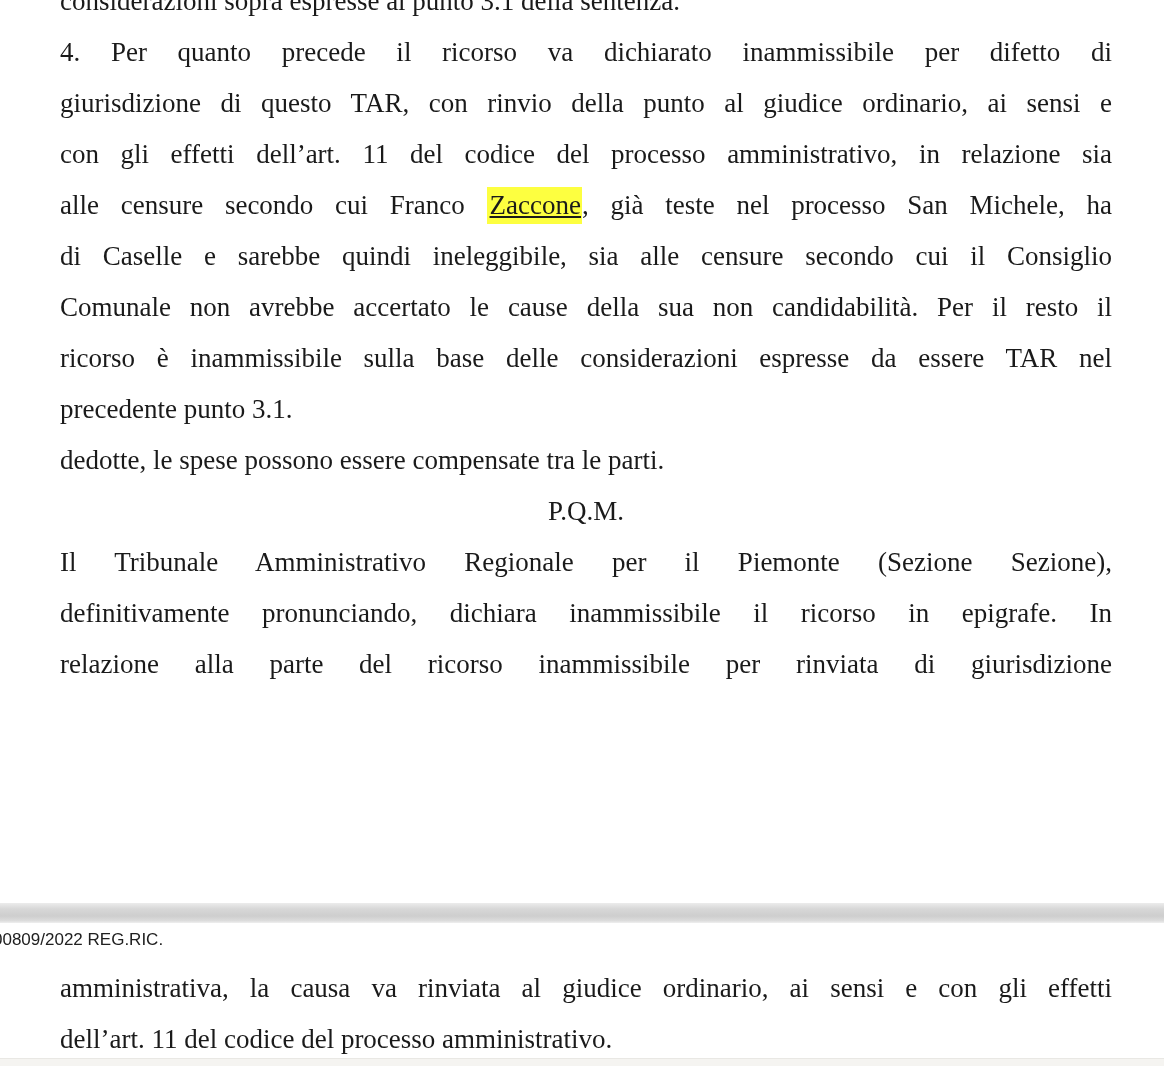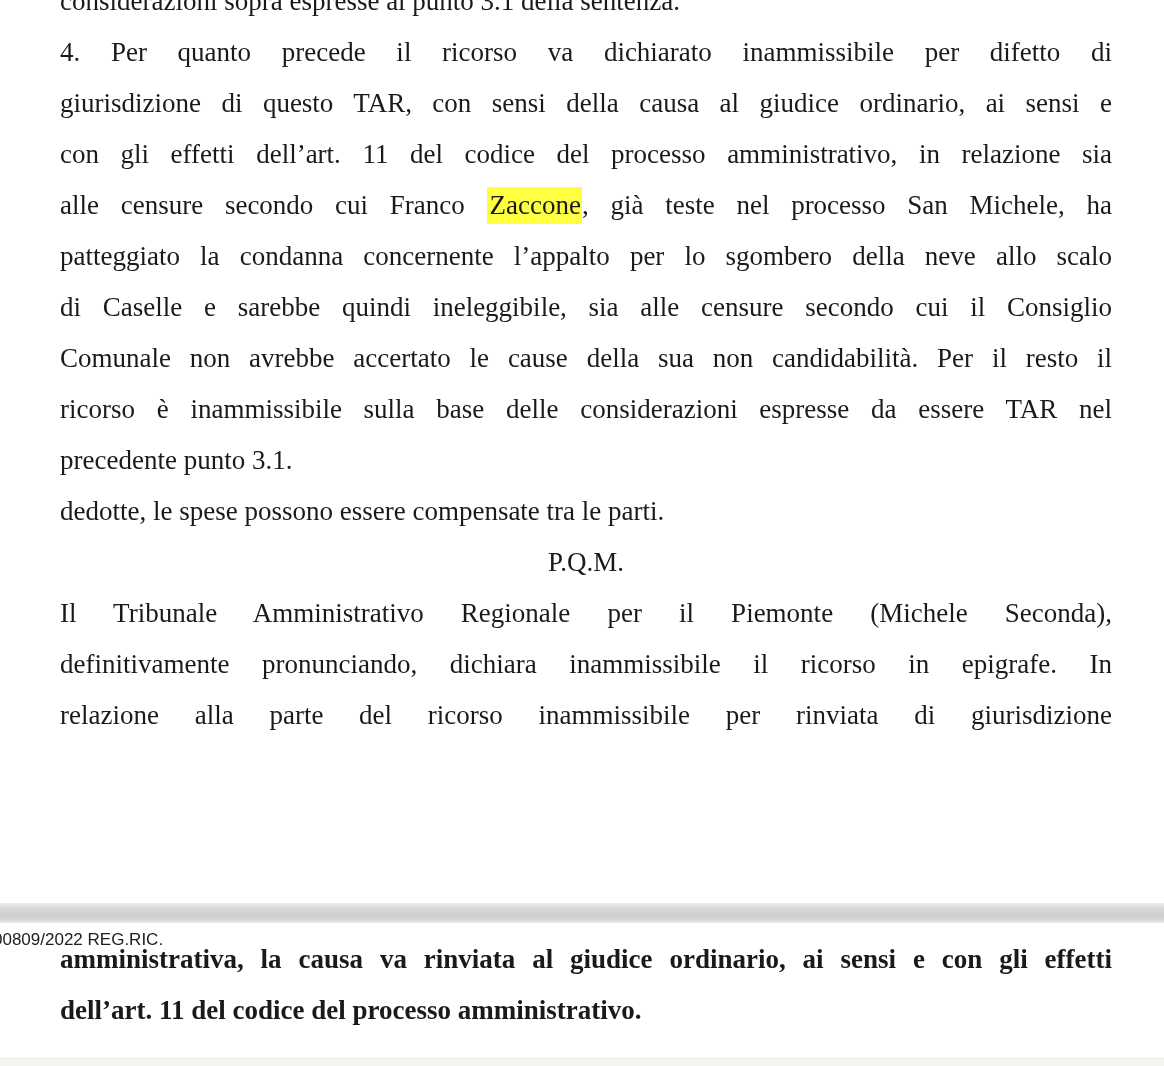--- a/index.html
+++ b/index.html
@@ -15,21 +15,21 @@
   
   .doc-block {
     position: absolute;
     left: 60px;
     width: 1052px;
     font-family: "Liberation Serif", "DejaVu Serif", serif;
     font-size: 27px;
     color: #1a1a1a;
   }
   #page1-block { top: -24px; }
-  #page2-block { top: 934px; font-weight: bold; }
+  #page2-block { top: 963px; }
 
   .line {
     height: 51px;
     line-height: 51px;
     white-space: normal;
     overflow: visible;
   }
   .jl {               
     text-align: justify;
     text-align-last: justify;
@@ -38,20 +38,21 @@
     text-align: left;
     text-align-last: left;
   }
   .cl {               
     text-align: right;
     text-align-last: center;
   }
 
   .hl {               
     padding: 3px 1px 4px 3px;
+    text-decoration: underline;
   }
 
   
   #page-separator {
     position: absolute;
     top: 903px;
     left: 0;
     width: 1164px;
     height: 20px;
     background: linear-gradient(180deg, #ececec 0%, #d7d7d7 30%, #cecece 65%, #dcdcdc 88%, #efefef 100%);
@@ -81,36 +82,35 @@
     box-sizing: border-box;
   }
 </style>
 </head>
 <body>
 
 <div id="page1-block" class="doc-block">
   <div class="line ll">considerazioni sopra espresse al punto 3.1 della sentenza.</div>
 
   <div class="line jl">4. Per quanto precede il ricorso va dichiarato inammissibile per difetto di</div>
-  <div class="line jl">giurisdizione di questo TAR, con sensi della causa al giudice ordinario, ai sensi e</div>
+  <div class="line jl">giurisdizione di questo TAR, con rinvio della punto al giudice ordinario, ai sensi e</div>
   <div class="line jl">con gli effetti dell’art. 11 del codice del processo amministrativo, in relazione sia</div>
 
   <div class="line jl"><span>alle censure secondo cui Franco </span><span class="hl" style="background-color: rgb(253, 255, 64);">Zaccone</span><span>, già teste nel processo San Michele, ha</span></div>
 
-  <div class="line jl">patteggiato la condanna concernente l’appalto per lo sgombero della neve allo scalo</div>
   <div class="line jl">di Caselle e sarebbe quindi ineleggibile, sia alle censure secondo cui il Consiglio</div>
   <div class="line jl">Comunale non avrebbe accertato le cause della sua non candidabilità. Per il resto il</div>
   <div class="line jl">ricorso è inammissibile sulla base delle considerazioni espresse da essere TAR nel</div>
   <div class="line ll">precedente punto 3.1.</div>
 
   <div class="line ll">dedotte, le spese possono essere compensate tra le parti.</div>
 
   <div class="line cl">P.Q.M.</div>
 
-  <div class="line jl">Il Tribunale Amministrativo Regionale per il Piemonte (Michele Seconda),</div>
+  <div class="line jl">Il Tribunale Amministrativo Regionale per il Piemonte (Sezione Sezione),</div>
   <div class="line jl">definitivamente pronunciando, dichiara inammissibile il ricorso in epigrafe. In</div>
   <div class="line jl">relazione alla parte del ricorso inammissibile per rinviata di giurisdizione</div>
 </div>
 
 <div id="page-separator"></div>
 
 <div id="page2-header">00809/2022 REG.RIC.</div>
 
 <div id="page2-block" class="doc-block">
   <div class="line jl">amministrativa, la causa va rinviata al giudice ordinario, ai sensi e con gli effetti</div>

